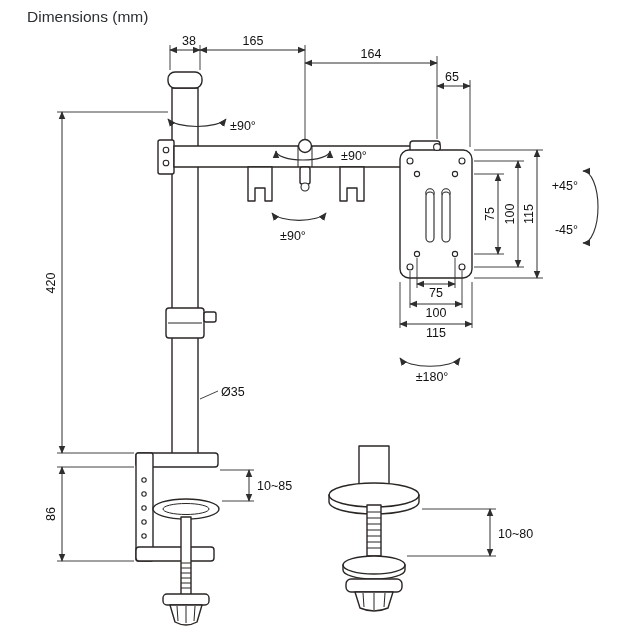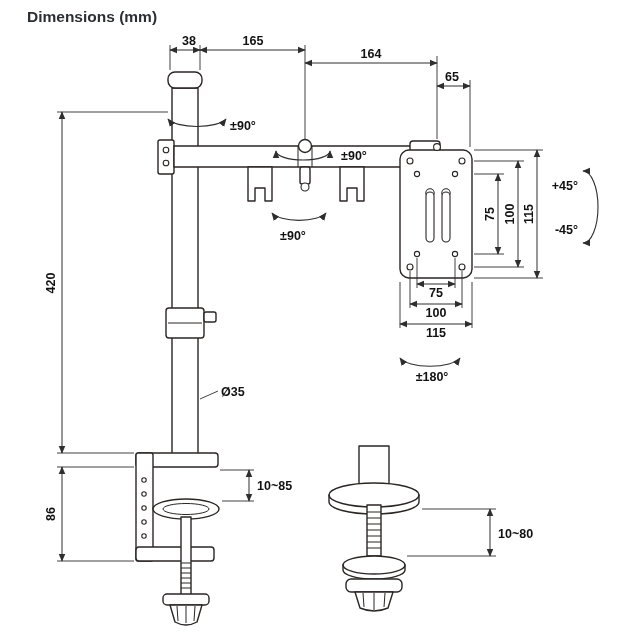--- a/index.html
+++ b/index.html
@@ -9,21 +9,20 @@
     width: 640px;
     height: 640px;
     font-family: "Liberation Sans", sans-serif;
   }
   .stage {
     position: relative;
     width: 640px;
     height: 640px;
     background: #ffffff;
     overflow: hidden;
-    font-weight: bold;
   }
   svg { display: block; }
 
   
   .draw  { stroke: #2a2624; stroke-width: 1.4; fill: #ffffff; stroke-linejoin: round; stroke-linecap: round; }
   .drawn { stroke: #2a2624; stroke-width: 1.4; fill: none;    stroke-linejoin: round; stroke-linecap: round; }
   .thin  { stroke: #2a2624; stroke-width: 1;   fill: none; }
   .hole  { stroke: #2a2624; stroke-width: 1.1; fill: #ffffff; }
 
   

